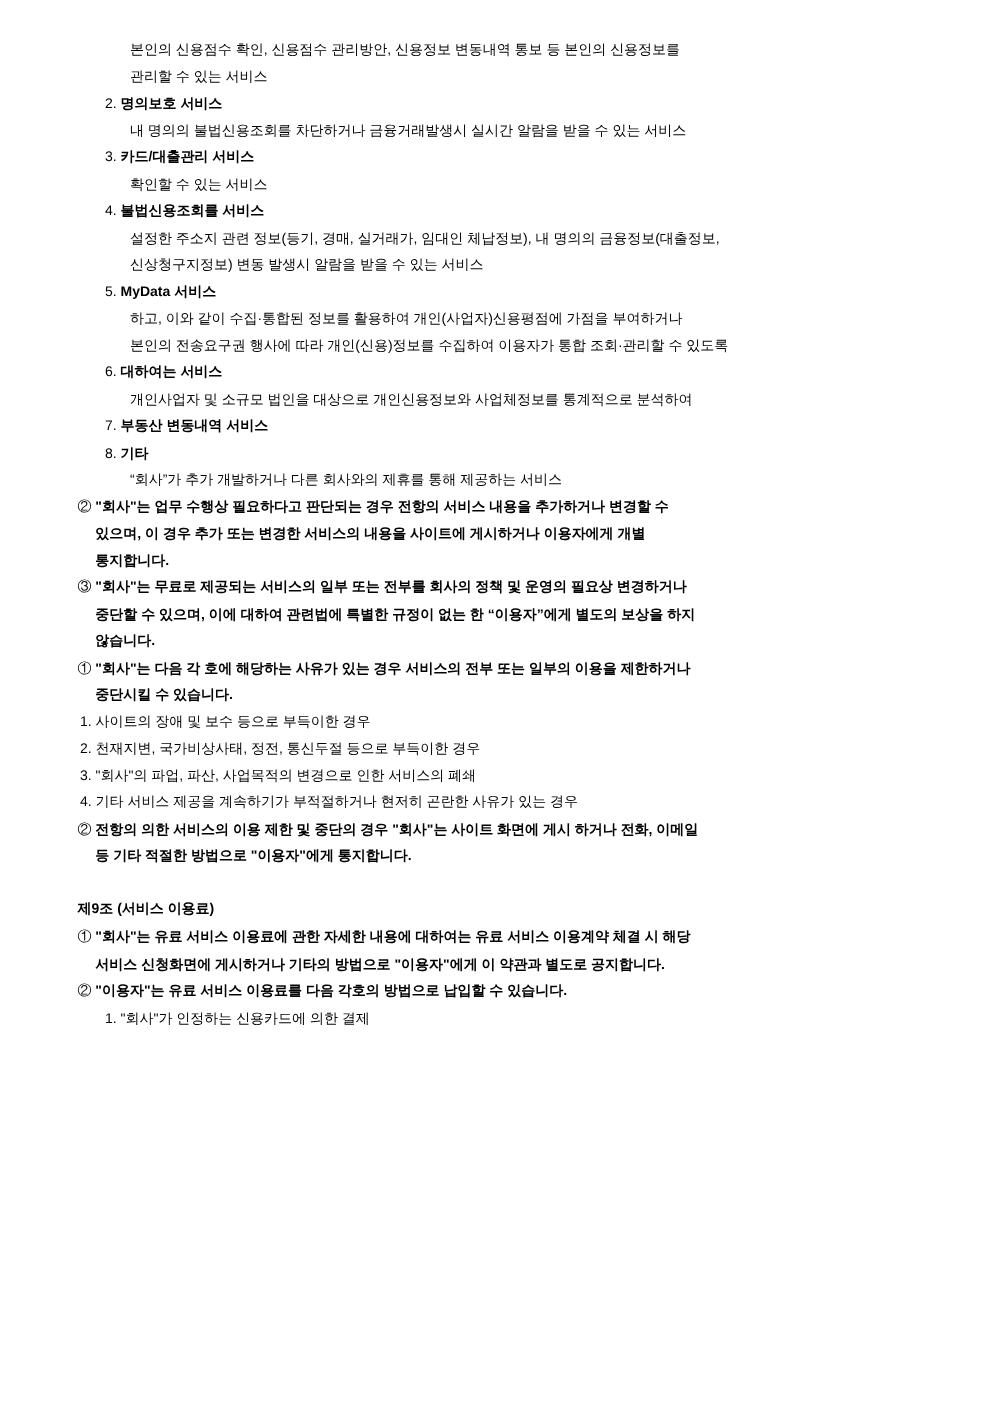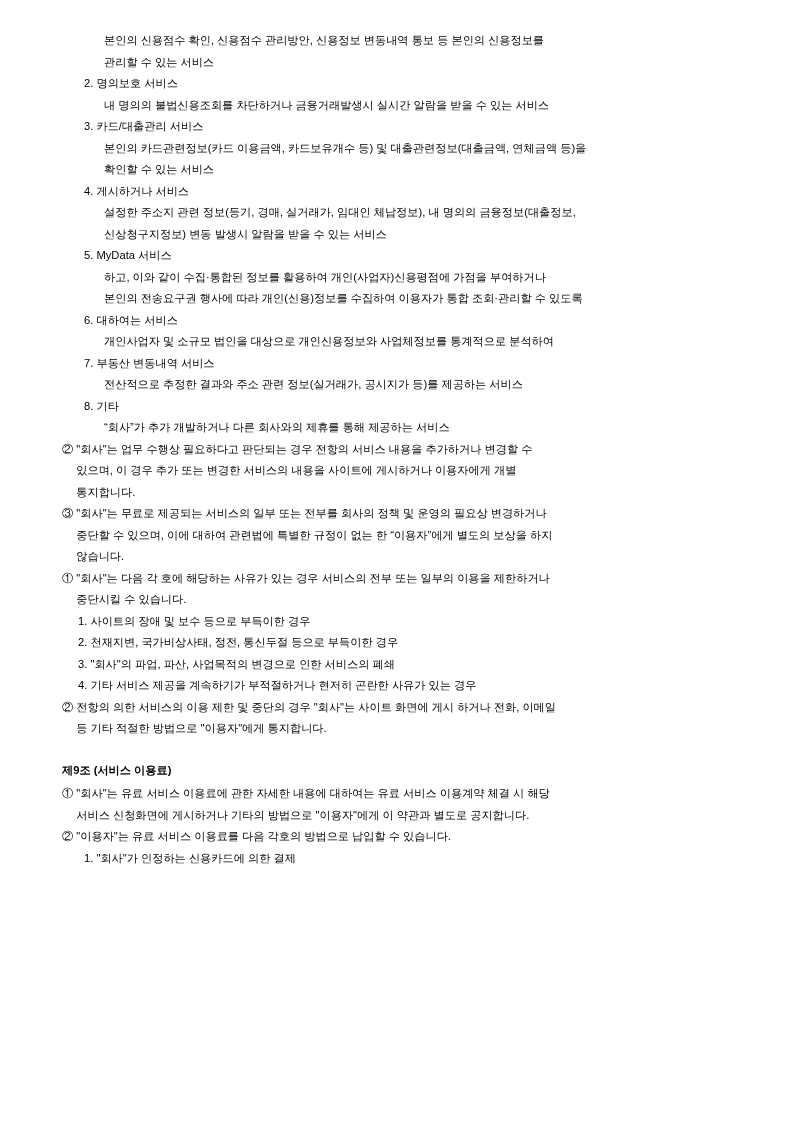--- a/index.html
+++ b/index.html
@@ -27,21 +27,21 @@
     margin: 0;
     padding: 0;
   }
   
   .line {
     white-space: pre-wrap;
     word-break: keep-all;
   }
   
   .ind-0 { margin-left: 0; }
-  .ind-1 { margin-left: 16px; }
+  .ind-1 { margin-left: 2px; }
   .ind-2 { margin-left: 22px; }
   .ind-3 { margin-left: 42px; }
 
   .heading {
     font-weight: bold;
     margin-top: 20px;
     margin-bottom: 2px;
   }
 
   .marker {
@@ -51,20 +51,21 @@
   .item {
     display: flex;
     align-items: flex-start;
   }
   .item .marker {
     flex: 0 0 auto;
     white-space: pre;
   }
   .item .body {
     flex: 1 1 auto;
+    font-weight: bold;
   }
   .subline {
     display: block;
   }
   
   .entry { margin-bottom: 0; }
 </style>
 </head>
 <body>
 
@@ -83,28 +84,27 @@
         <span class="body">명의보호 서비스</span>
       </div>
       <div class="line ind-3">내 명의의 불법신용조회를 차단하거나 금융거래발생시 실시간 알람을 받을 수 있는 서비스</div>
     </div>
 
     <div class="entry">
       <div class="item ind-2">
         <span class="marker">3. </span>
         <span class="body">카드/대출관리 서비스</span>
       </div>
-      <div class="line ind-3">본인의 카드관련정보(카드 이용금액, 카드보유개수 등) 및 대출관련정보(대출금액, 연체금액 등)을</div>
       <div class="line ind-3">확인할 수 있는 서비스</div>
     </div>
 
     <div class="entry">
       <div class="item ind-2">
         <span class="marker">4. </span>
-        <span class="body">게시하거나 서비스</span>
+        <span class="body">불법신용조회를 서비스</span>
       </div>
       <div class="line ind-3">설정한 주소지 관련 정보(등기, 경매, 실거래가, 임대인 체납정보), 내 명의의 금융정보(대출정보,</div>
       <div class="line ind-3">신상청구지정보) 변동 발생시 알람을 받을 수 있는 서비스</div>
     </div>
 
     <div class="entry">
       <div class="item ind-2">
         <span class="marker">5. </span>
         <span class="body">MyData 서비스</span>
       </div>
@@ -119,21 +119,20 @@
       </div>
       <div class="line ind-3">개인사업자 및 소규모 법인을 대상으로 개인신용정보와 사업체정보를 통계적으로 분석하여</div>
       <div class="line ind-3"></div>
     </div>
 
     <div class="entry">
       <div class="item ind-2">
         <span class="marker">7. </span>
         <span class="body">부동산 변동내역 서비스</span>
       </div>
-      <div class="line ind-3">전산적으로 추정한 결과와 주소 관련 정보(실거래가, 공시지가 등)를 제공하는 서비스</div>
     </div>
 
     <div class="entry">
       <div class="item ind-2">
         <span class="marker">8. </span>
         <span class="body">기타</span>
       </div>
       <div class="line ind-3">“회사”가 추가 개발하거나 다른 회사와의 제휴를 통해 제공하는 서비스</div>
       <div class="line ind-3"></div>
     </div>

